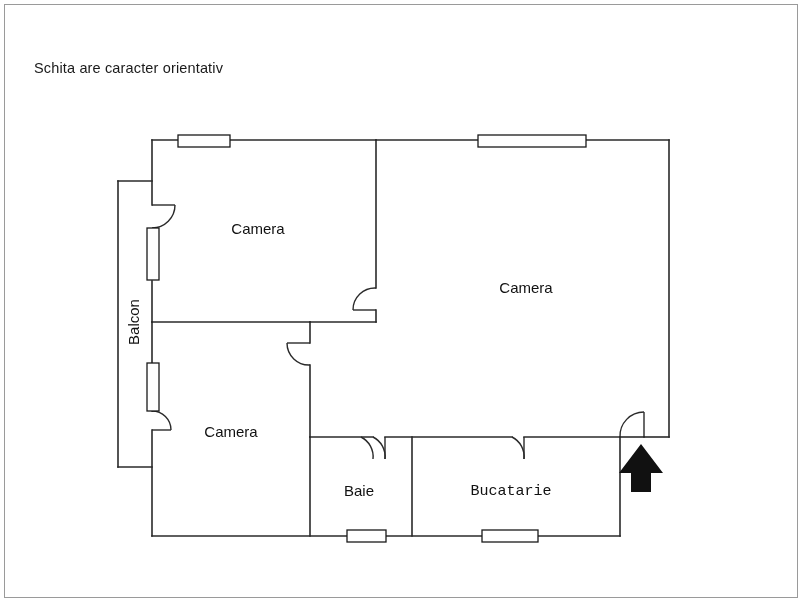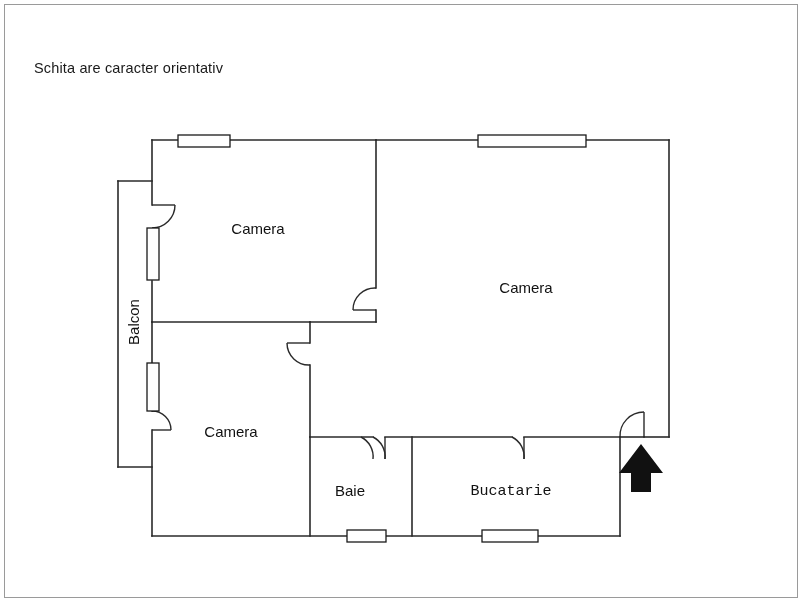--- a/index.html
+++ b/index.html
@@ -168,18 +168,18 @@
       <polygon points="641,444 663,473 651,473 651,492 631,492 631,473 619,473" fill="#111111"></polygon>
     </g>
   </svg>
 
   <div class="room-label" style="left:258px; top:228px;">Camera</div>
 
   <div class="room-label" style="left:231px; top:431px;">Camera</div>
 
   <div class="room-label" style="left:526px; top:287px;">Camera</div>
 
-  <div class="room-label" style="left:350px; top:490px;">Baie</div>
+  <div class="room-label" style="left:359px; top:490px;">Baie</div>
 
   <div class="room-label" style="left:511px; top:491px;font-family:Liberation Mono, monospace;">Bucatarie</div>
 
   <div class="room-label vertical" style="left:133px; top:322px;">Balcon</div>
 </div>
 
 </body></html>

